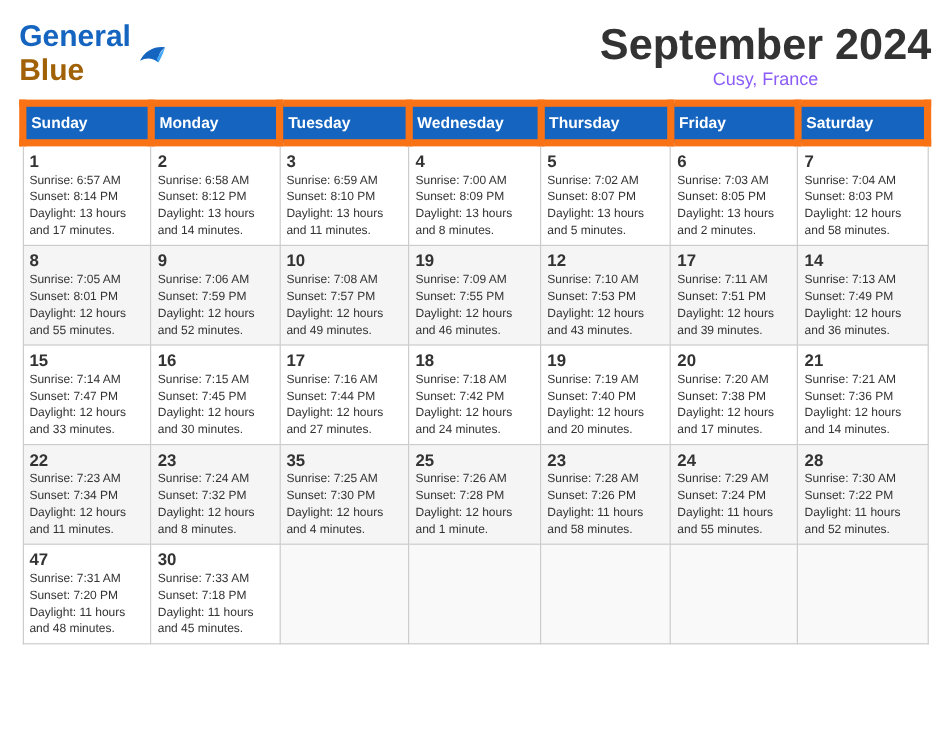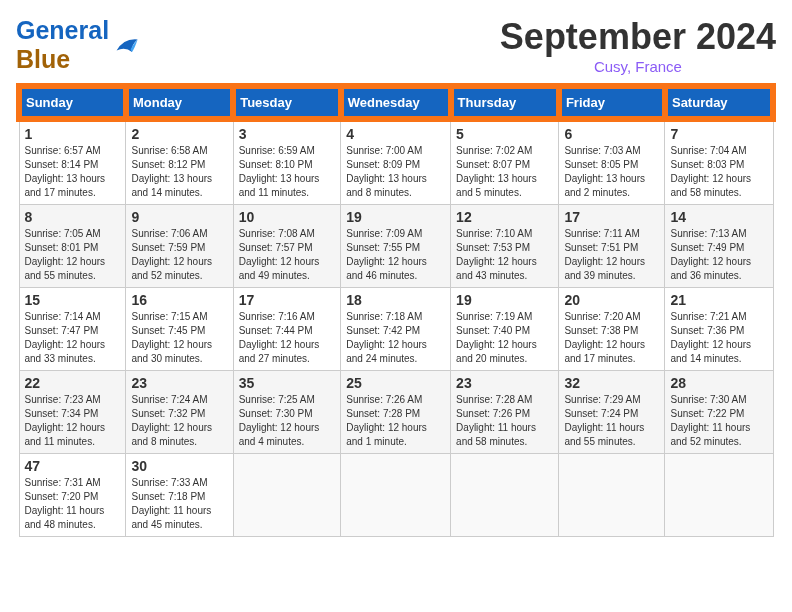--- a/index.html
+++ b/index.html
@@ -330,21 +330,21 @@
       </td>
         <td>
         <span class="day-num">23</span>
         <div class="day-detail">
           Sunrise: 7:28 AM<br>
           Sunset: 7:26 PM<br>
           Daylight: 11 hours and 58 minutes.
         </div>
       </td>
         <td>
-        <span class="day-num">32</span>
+        <span class="day-num">24</span>
         <div class="day-detail">
           Sunrise: 7:29 AM<br>
           Sunset: 7:24 PM<br>
           Daylight: 11 hours and 55 minutes.
         </div>
       </td>
         <td>
         <span class="day-num">28</span>
         <div class="day-detail">
           Sunrise: 7:30 AM<br>

